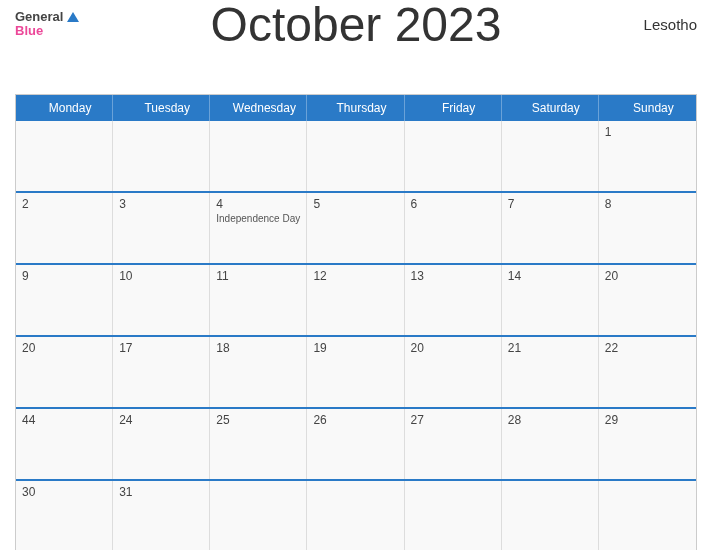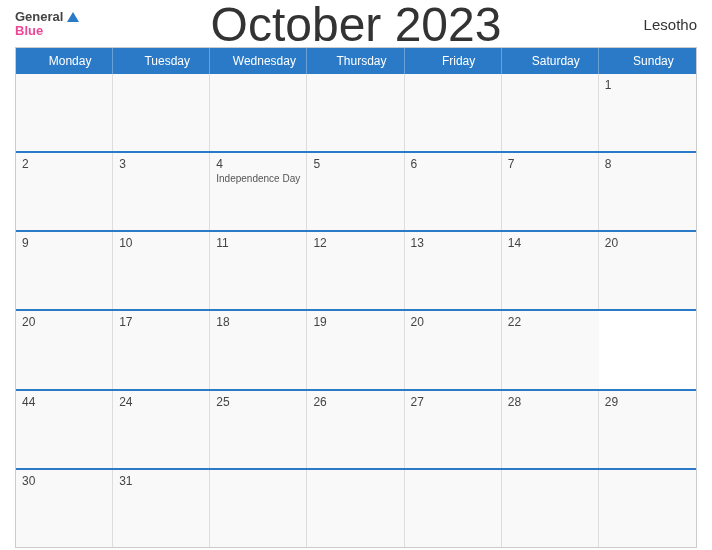--- a/index.html
+++ b/index.html
@@ -9,20 +9,21 @@
       background: #fff;
       font-family: Arial, sans-serif;
       overflow: hidden;
     }
     .calendar-container {
       width: 712px;
       height: 550px;
       padding: 10px 15px 2px 15px;
       display: flex;
       flex-direction: column;
+      gap: 47px;
     }
     .header {
       display: flex;
       align-items: center;
       justify-content: space-between;
       margin-bottom: 8px;
       position: relative;
     }
     .logo {
       display: flex;
@@ -229,20 +230,23 @@
           <div class="day-cell">
             <span class="day-number">18</span>
           </div>
           <div class="day-cell">
             <span class="day-number">19</span>
           </div>
           <div class="day-cell">
             <span class="day-number">20</span>
           </div>
           <div class="day-cell">
+            <span class="day-number">21</span>
+          </div>
+          <div class="day-cell">
             <span class="day-number">22</span>
           </div>
         </div>
         <div class="week-row">
           <div class="day-cell">
             <span class="day-number">44</span>
           </div>
           <div class="day-cell">
             <span class="day-number">24</span>
           </div>

